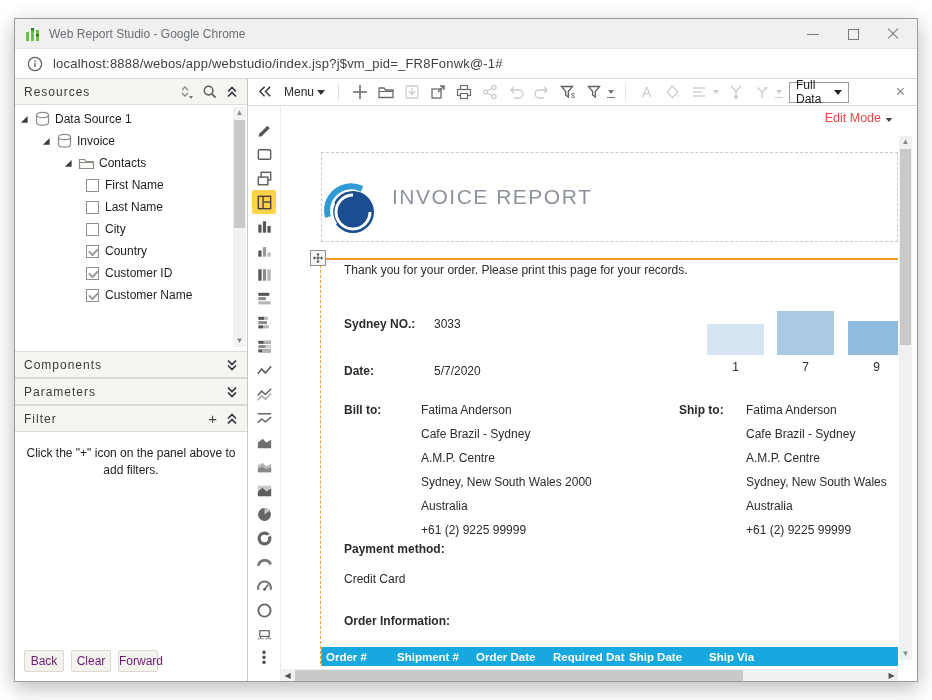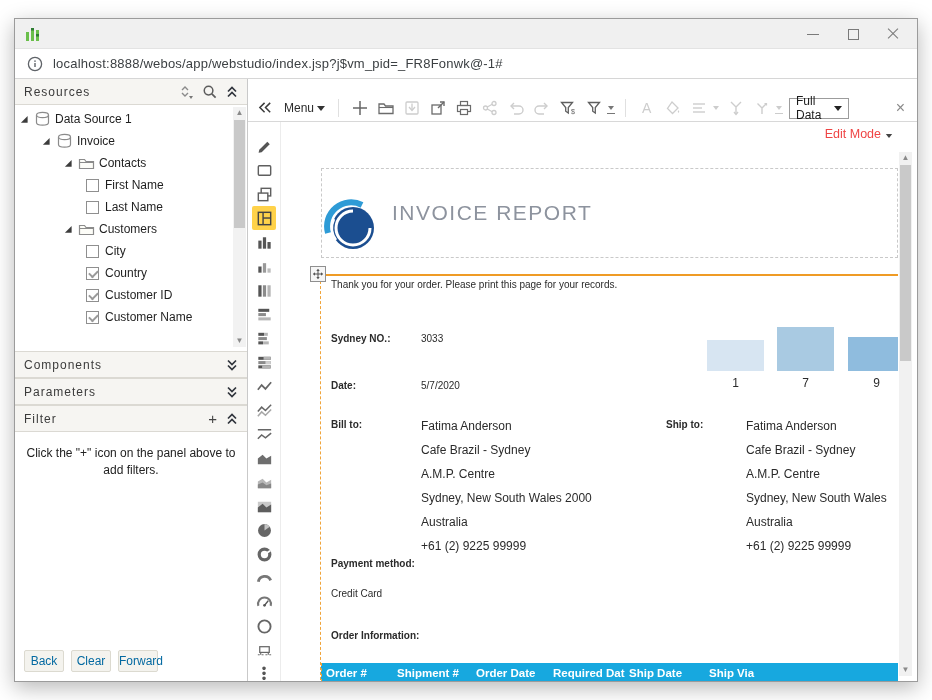--- a/index.html
+++ b/index.html
@@ -48,24 +48,24 @@
   .cb.checked:before { content:""; position:absolute; left:2px; top:2px; width:7px; height:4px;
                        border-left:2px solid #9a9a9a; border-bottom:2px solid #9a9a9a; transform:rotate(-45deg); }
   .tree-scrollbar { position:absolute; right:1px; top:2px; width:13px; height:240px; background:#f2f2f2; }
   .sb-arrow { position:absolute; left:0; width:13px; height:12px; color:#8a8a8a; font-size:8px; text-align:center; line-height:12px; }
   .sb-thumb { position:absolute; left:1px; width:11px; background:#c9c9c9; }
 
   
   .filter-body { flex:1; padding:13px 10px 0 10px; font-size:12px; color:#222; text-align:center; line-height:17px; }
   .footer-buttons { flex:none; height:44px; display:flex; gap:7px; padding:13px 0 0 9px; }
   .fbtn { width:40px; height:22px; background:#f4f3ee; border:1px solid #dcdad0; border-radius:2px;
-          font-size:12px; color:#0369a1; text-align:center; line-height:20px; }
-
-  
-  .toolbar { height:27px; border-bottom:1px solid #d8d8d8; display:flex; align-items:center; padding:0 12px 0 8px; gap:7px; background:#fff; flex:none;margin-top:16px; }
+          font-size:12px; color:#701a75; text-align:center; line-height:20px; }
+
+  
+  .toolbar { height:27px; border-bottom:1px solid #d8d8d8; display:flex; align-items:center; padding:0 12px 0 8px; gap:7px; background:#fff; flex:none; }
   .tb-ic { width:19px; height:19px; flex:none; display:flex; align-items:center; justify-content:center; }
   .tb-sep { width:1px; height:18px; background:#e0e0e0; margin:0 4px; flex:none; }
   .menu-btn { font-size:12px; color:#2c2c2c; display:flex; align-items:center; gap:3px; margin:0 2px; }
   .caret { width:0; height:0; border-left:4px solid transparent; border-right:4px solid transparent; border-top:5px solid #333; }
   .mini-caret { width:0; height:0; border-left:3px solid transparent; border-right:3px solid transparent; border-top:4px solid #777;
                 position:relative; margin-left:-2px; }
   .mini-caret.u:after { content:""; position:absolute; left:-4px; top:3px; width:8px; border-top:1px solid #777; }
   .dis-caret { border-top-color:#ccc; } .dis-caret.u:after { border-top-color:#ccc; }
   .view-select { margin-left:auto; width:96px; height:21px; border:1px solid #9c9c9c; background:#fff; display:flex;
                  align-items:center; padding:0 6px; font-size:12px; color:#1c1c1c; }
@@ -87,21 +87,21 @@
 
   .banner { position:absolute; left:40px; top:46px; width:577px; height:90px; border:1px dashed #c9c9c9; background:#fff; }
   .logo { position:absolute; left:2px; top:30px; width:54px; height:54px; }
   .report-title { position:absolute; left:70px; top:32px; font-size:21px; color:#8d939e; letter-spacing:1.5px; }
 
   .sel-hline { position:absolute; left:38px; top:152px; width:579px; border-top:2px solid #ef9b25; }
   .sel-vline { position:absolute; left:39px; top:154px; height:404px; border-left:1px dashed #f0a43a; }
   .move-handle { position:absolute; left:29px; top:144px; width:16px; height:16px; background:#f6f6f6; border:1px solid #8f8f8f;
                  display:flex; align-items:center; justify-content:center; }
 
-  .ctext { position:absolute; font-size:10px; color:#2b2b2b; white-space:nowrap; }
+  .ctext { position:absolute; font-size:12px; color:#2b2b2b; white-space:nowrap;margin-left:13px; }
   .cbold { font-weight:bold; }
   .addr-lines p { font-size:12px; color:#2b2b2b; line-height:24px; white-space:nowrap; }
   .ship-wrap { position:absolute; overflow:hidden; }
 
   .chart { position:absolute; left:426px; top:185px; width:191px; height:83px; overflow:hidden; }
   .bar { position:absolute; bottom:19px; }
   .bar-label { position:absolute; bottom:0; font-size:12px; color:#2b2b2b; text-align:center; width:57px; }
 
   .order-table-head { position:absolute; left:40px; top:541px; width:577px; height:19px; background:#17a8df;
                       display:flex; align-items:center; border-left:1px dashed #f0a43a; }
@@ -125,20 +125,21 @@
     <div class="titlebar">
       <span class="app-icon">
         <svg viewBox="0 0 16 16">
             <rect x="1" y="6" width="3" height="9" fill="#6abf4b"></rect>
             <rect x="6" y="2" width="3" height="13" fill="#6abf4b"></rect>
             <rect x="11" y="4" width="3" height="11" fill="#6abf4b"></rect>
             <rect x="6" y="2" width="3" height="2.5" fill="#2e7d32"></rect>
             <rect x="11" y="8" width="3" height="2.5" fill="#2e7d32"></rect>
           </svg>
       </span>
+      <span class="title-text">Web Report Studio - Google Chrome</span>
       <div class="win-controls">
         <span class="wc wc-min"></span>
         <span class="wc wc-max"></span>
         <span class="wc wc-close"></span>
       </div>
     </div>
 
     <div class="addressbar">
       <span>
         <svg viewBox="0 0 16 16" width="16" height="16">
@@ -223,34 +224,20 @@
             <span class="tree-label">Contacts</span>
           </div>
           <div class="tree-row lvl3">
             <span class="cb"></span>
             <span class="tree-label">First Name</span>
           </div>
           <div class="tree-row lvl3">
             <span class="cb"></span>
             <span class="tree-label">Last Name</span>
           </div>
-          <div class="tree-row lvl2">
-            <span class="twisty">
-                <svg viewBox="0 0 10 10" width="9" height="9">
-                  <polygon points="1,8.5 8.5,8.5 8.5,1" fill="#3c3c3c"></polygon>
-                </svg>
-              </span>
-            <span class="tree-ic">
-                <svg viewBox="0 0 17 16">
-                  <path d="M1.5 4.5 h5 l1.5 2 h7.5 v7 h-14 z" fill="#fdfdf8" stroke="#8b8b8b" stroke-width="1.2"></path>
-                  <path d="M1.5 7.5 h14" stroke="#8b8b8b" stroke-width="1"></path>
-                </svg>
-              </span>
-            <span class="tree-label">Customers</span>
-          </div>
           <div class="tree-row lvl3">
             <span class="cb"></span>
             <span class="tree-label">City</span>
           </div>
           <div class="tree-row lvl3">
             <span class="cb checked"></span>
             <span class="tree-label">Country</span>
           </div>
           <div class="tree-row lvl3">
             <span class="cb checked"></span>

